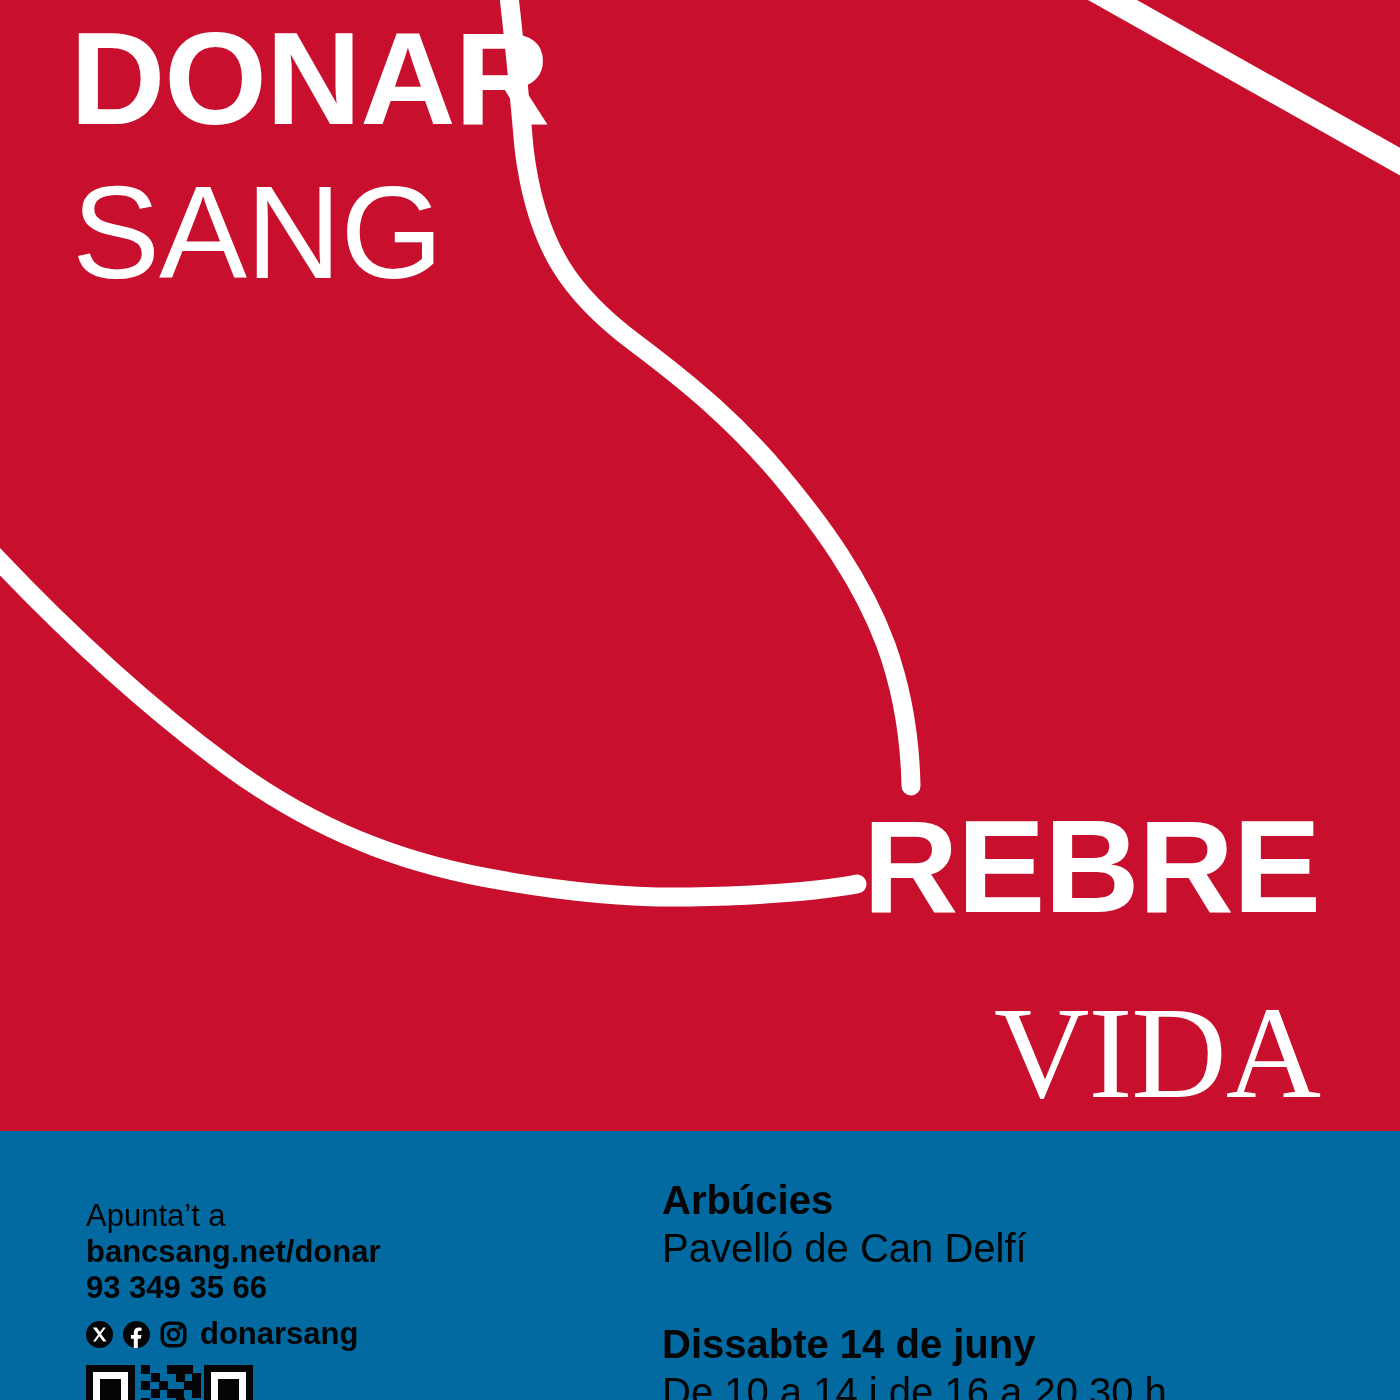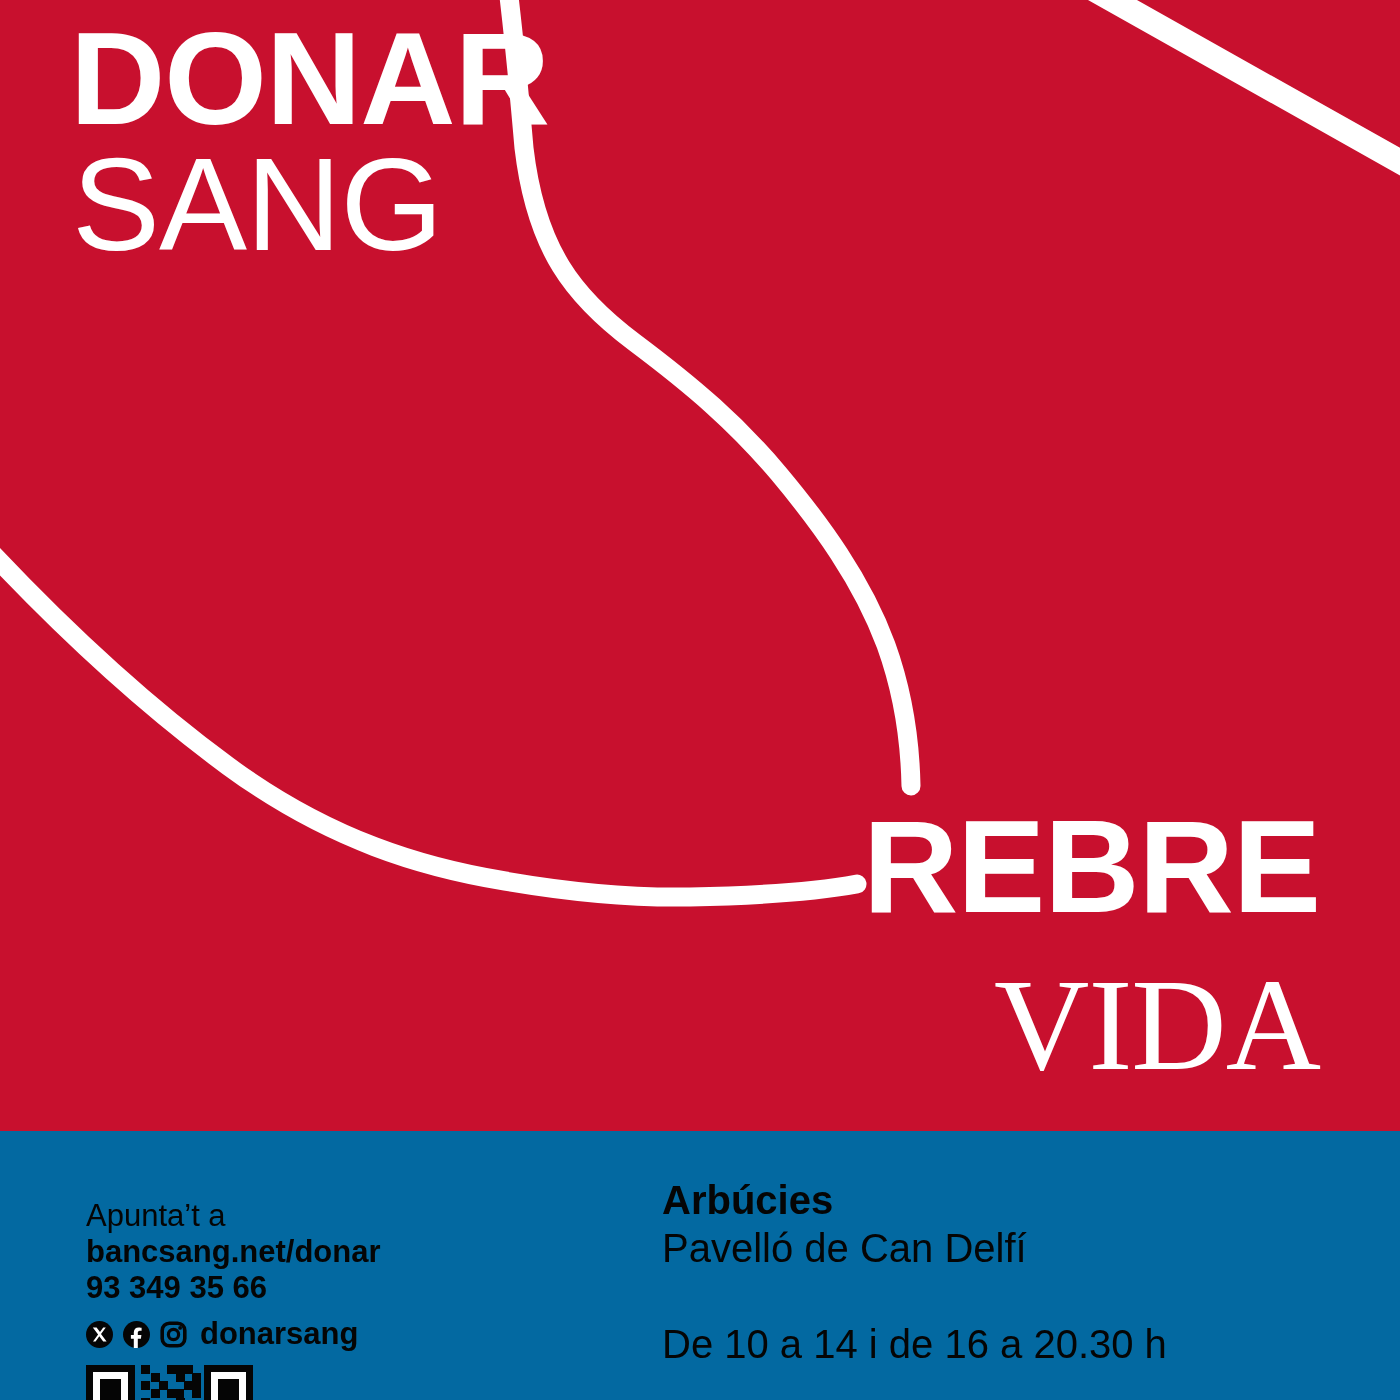--- a/index.html
+++ b/index.html
@@ -26,21 +26,21 @@
   }
   .hl {
     position: absolute;
     color: #ffffff;
     font-size: 132px;
     line-height: 1;
     white-space: nowrap;
     letter-spacing: -1px;
   }
   .hl.bold { font-weight: 700; }
-  .hl.reg  { font-weight: 400; }
+  .hl.reg  { font-weight: 400; margin-top: 28px; }
   .hl.right { right: 80px; text-align: right; }
 
   .contact-block {
     position: absolute;
     left: 86px; top: 1198px;
     color: #050505;
     font-size: 31px;
     line-height: 36px;
     white-space: nowrap;
   }
@@ -152,16 +152,17 @@
         <rect x="55" y="33" width="9" height="9"></rect>
         <rect x="90" y="33" width="9" height="9"></rect>
       </g>
     </svg>
   </div>
 
   <div class="event-block">
     <div class="b">Arbúcies</div>
     <div>Pavelló de Can Delfí</div>
     <div class="spacer"></div>
+    <div class="b">Dissabte 14 de juny</div>
     <div>De 10 a 14 i de 16 a 20.30 h</div>
   </div>
 
 </div>
 
 </body></html>

